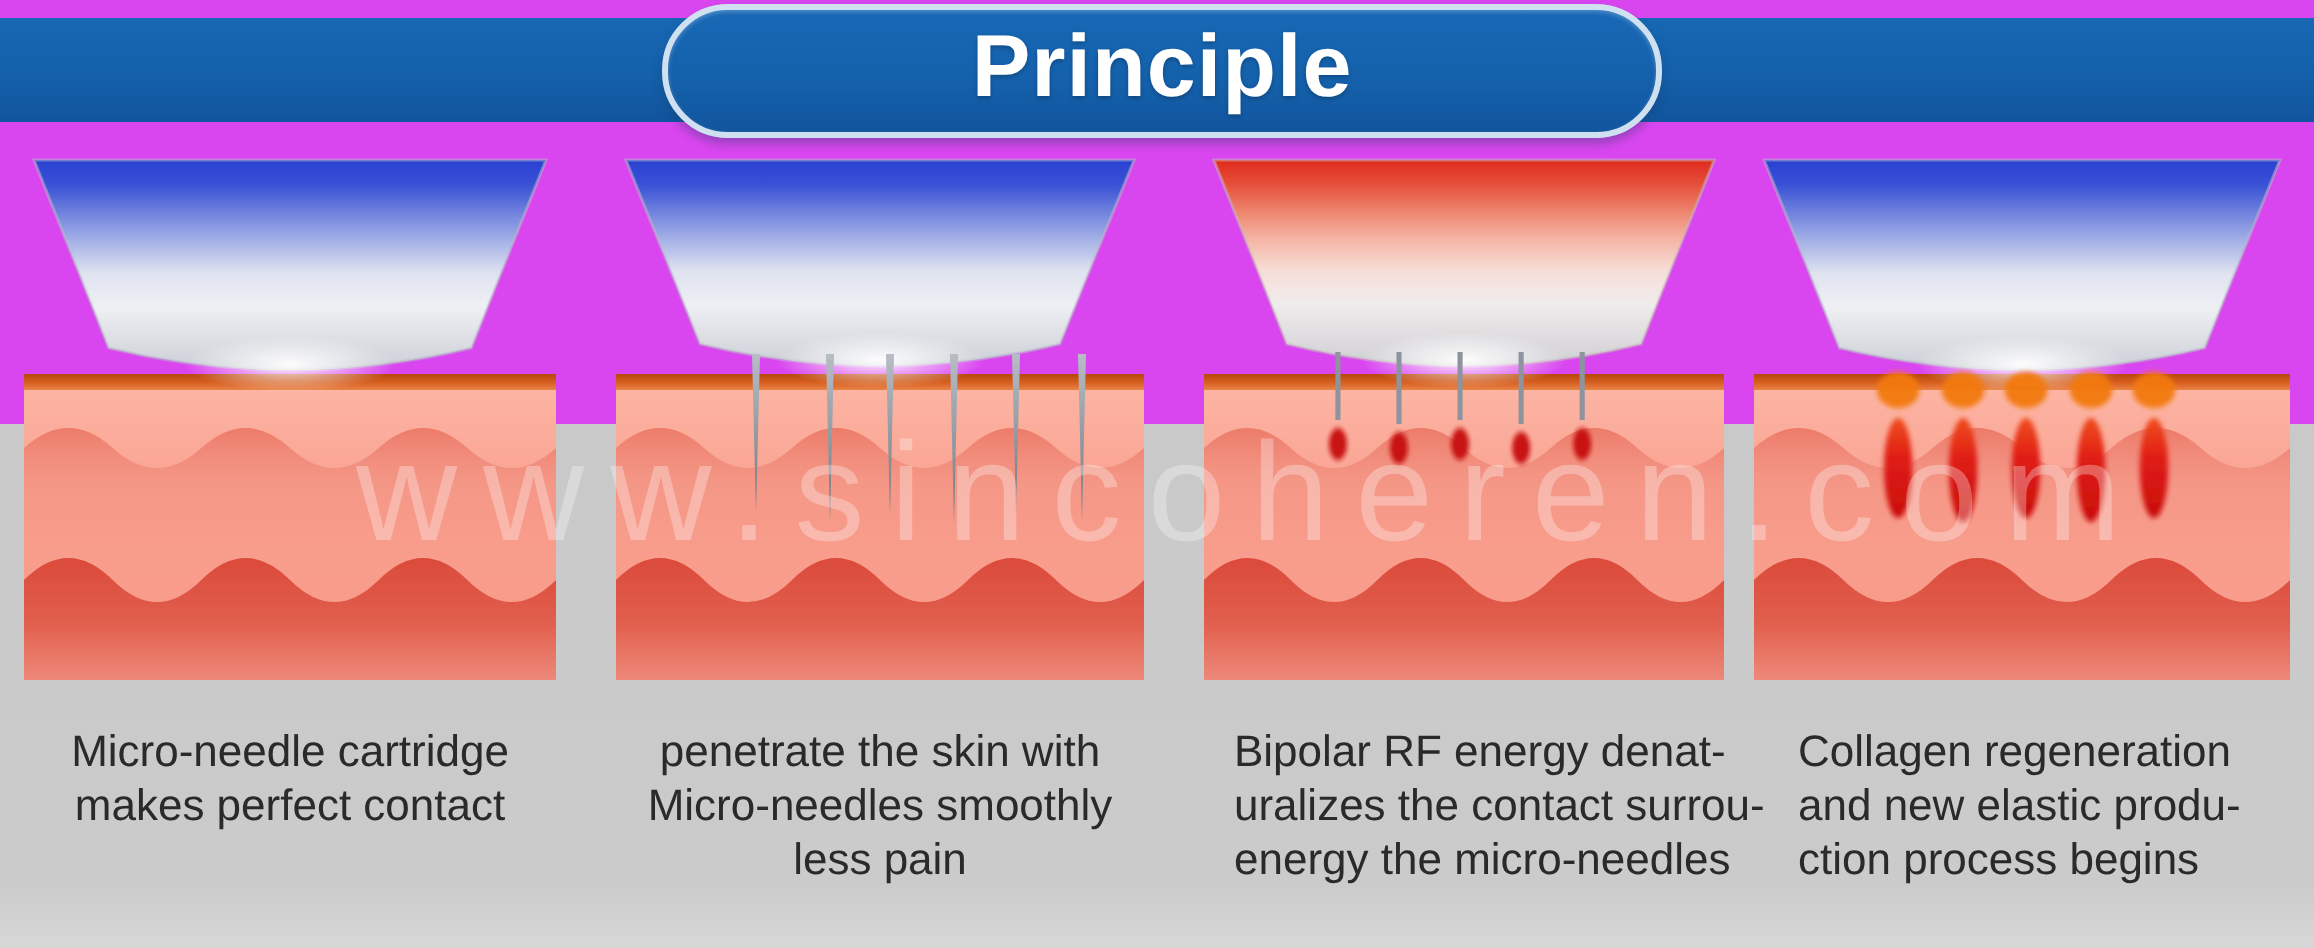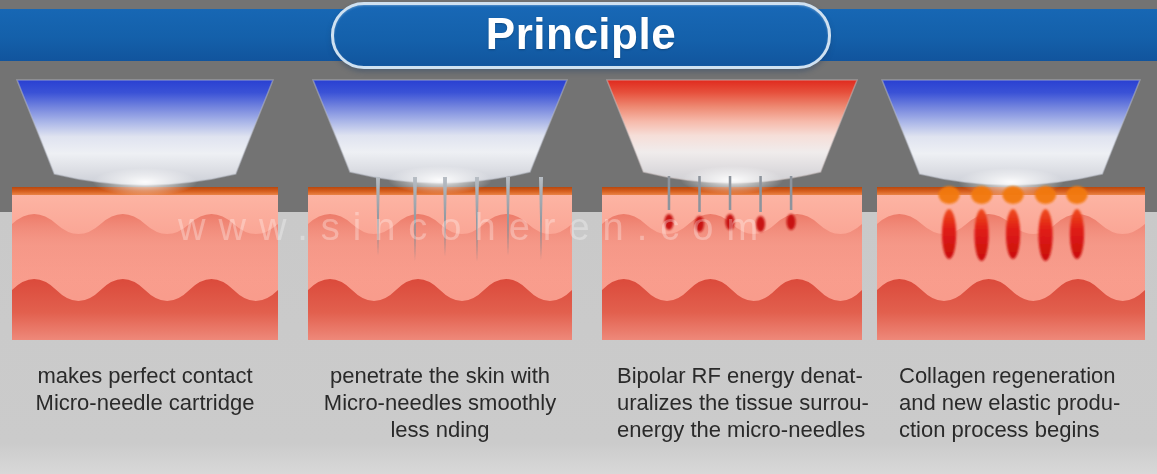--- a/index.html
+++ b/index.html
@@ -1,35 +1,35 @@
 <!DOCTYPE html>
 <html><head>
 <meta charset="utf-8">
 <style>
   html,body{margin:0;padding:0;}
   body{font-family:"Liberation Sans", sans-serif; background:#fff;}
-  .stage{position:relative;width:1157px;height:474px;background:#737373;overflow:hidden;}
+  .stage{position:relative;width:1157px;height:474px;background:#d946ef;overflow:hidden;}
 
   
   .header-bar{position:absolute;left:0;top:9px;width:1157px;height:52px;
     background:linear-gradient(180deg,#1767b4 0%,#1460aa 55%,#11549d 100%);}
   .header-pill{position:absolute;left:331px;top:2px;width:494px;height:61px;
     border-radius:33px;background:linear-gradient(180deg,#1868b6 0%,#1460aa 60%,#11559e 100%);
     border:3px solid #cfe1f1;box-shadow:0 3px 5px rgba(30,60,100,0.35), inset 0 1px 2px rgba(255,255,255,0.25);
     display:flex;align-items:center;justify-content:center;}
   .header-title{color:#ffffff;font-size:44px;font-weight:bold;letter-spacing:0.5px;
     text-shadow:0 1px 2px rgba(0,0,0,0.25);margin-top:-4px;}
 
   
   .gray-band{position:absolute;left:0;top:212px;width:1157px;height:262px;
     background:linear-gradient(180deg,#c9c9c9 0%,#cbcbcb 88%,#d8d8d8 100%);}
 
   
   .watermark{position:absolute;left:178px;top:206px;width:900px;
-    font-size:38px;letter-spacing:13px;color:rgba(255,255,255,0.30);
+    font-size:70px;letter-spacing:13px;color:rgba(255,255,255,0.30);
     white-space:nowrap;pointer-events:none;user-select:none;}
 
   
   .panel{position:absolute;top:78px;height:262px;}
   .panel svg{display:block;}
   .p1{left:12px;width:266px;}
   .p2{left:308px;width:264px;}
   .p3{left:602px;width:260px;}
   .p4{left:877px;width:268px;}
 
@@ -236,31 +236,31 @@
           <line x1="197" y1="126" x2="197" y2="176" stroke="#f28a15" stroke-width="20" stroke-linecap="round" opacity="0.8" filter="url(#soft2)"></line>
           <ellipse cx="197" cy="156" rx="7" ry="25" fill="url(#blobIn)" filter="url(#soft)"></ellipse>
         </g>
       </g>
     </svg>
   </div>
 
   <div class="watermark">www.sincoheren.com</div>
 
   <div class="caption cap1">
+    <div>Micro-needle cartridge</div>
     <div>makes perfect contact</div>
-    <div>Micro-needle cartridge</div>
   </div>
   <div class="caption cap2">
     <div>penetrate the skin with</div>
     <div>Micro-needles smoothly</div>
-    <div>less nding</div>
+    <div>less pain</div>
   </div>
   <div class="caption cap3">
     <div>Bipolar RF energy denat-</div>
-    <div>uralizes the tissue surrou-</div>
+    <div>uralizes the contact surrou-</div>
     <div>energy the micro-needles</div>
   </div>
   <div class="caption cap4">
     <div>Collagen regeneration</div>
     <div>and new elastic produ-</div>
     <div>ction process begins</div>
   </div>
 
 </div>
 

